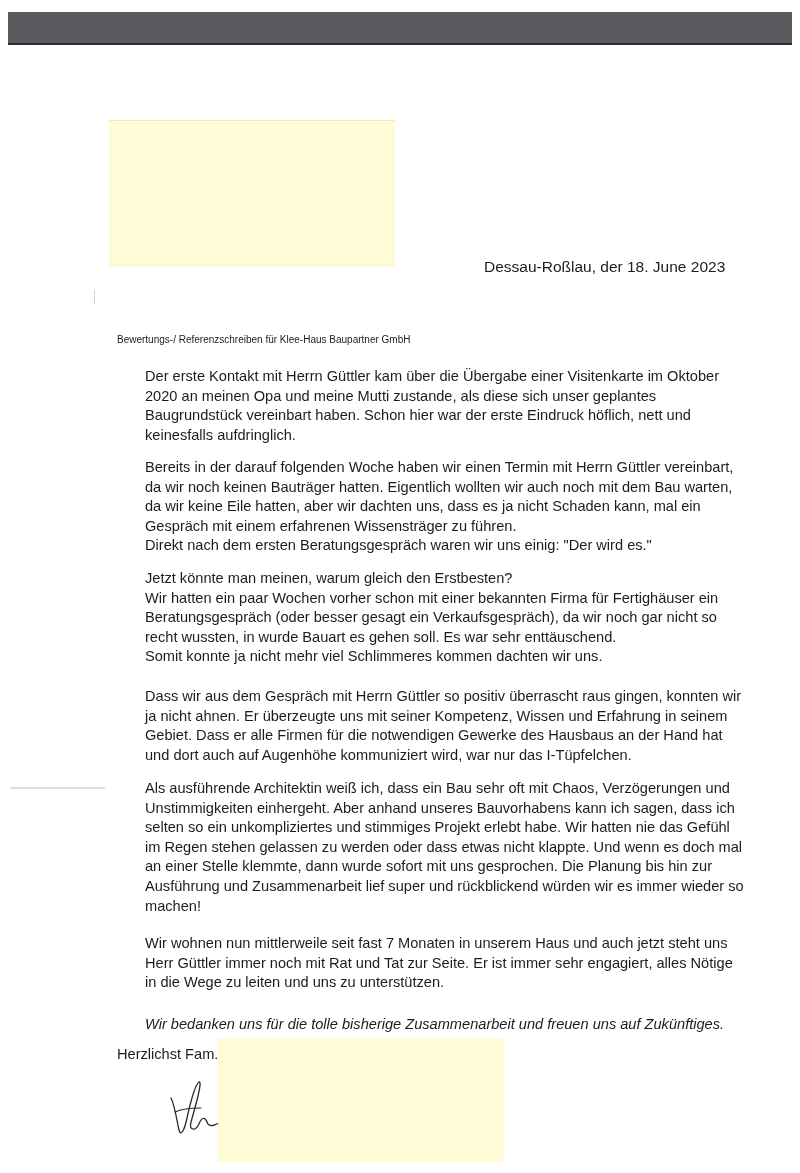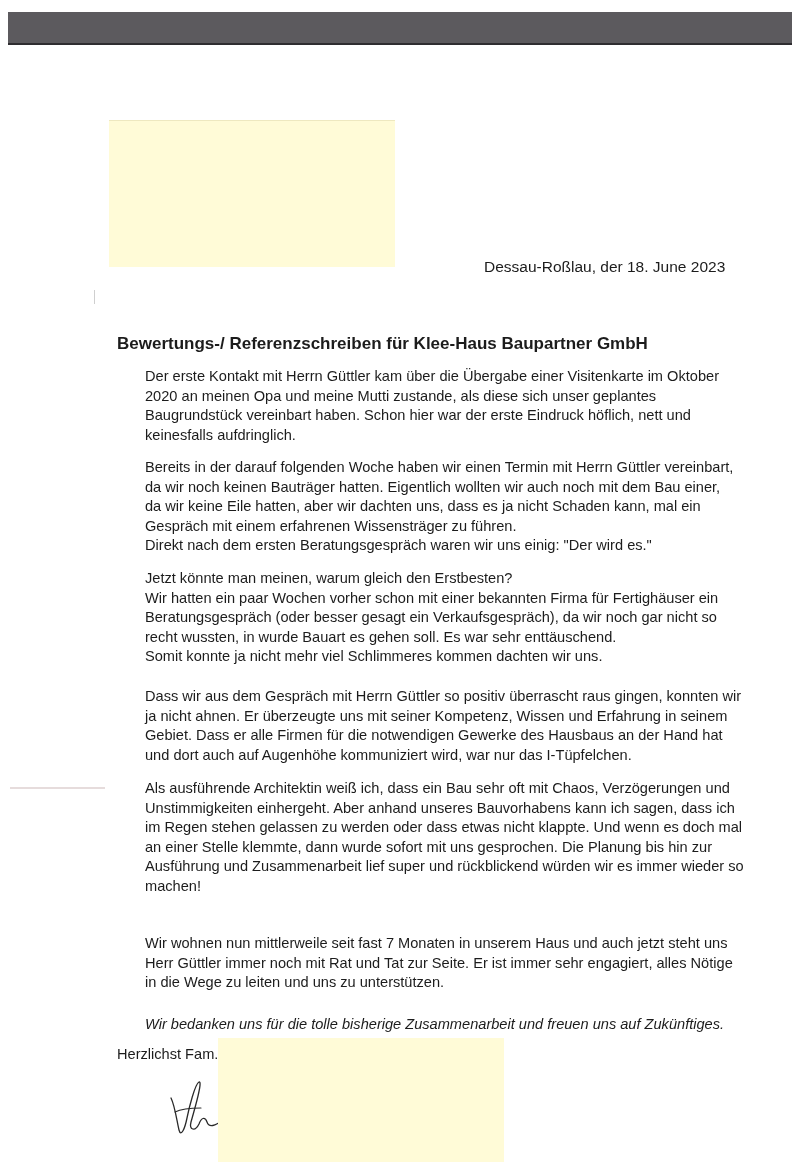--- a/index.html
+++ b/index.html
@@ -45,22 +45,22 @@
       position: absolute;
       left: 484px;
       top: 258px;
       font-size: 15.5px;
       white-space: nowrap;
     }
     .subject {
       position: absolute;
       left: 117px;
       top: 334px;
-      font-size: 17px;
-      font-weight: bold;
+      font-size: 10px;
+      font-weight: normal;
       white-space: nowrap;
     }
     .body-text {
       position: absolute;
       left: 117px;
       width: 610px;
       font-size: 14.6px;
       line-height: 19.6px;
       margin-left: 28px;
     }
@@ -117,21 +117,21 @@
 
 <div class="body-text p1">
   <span class="line">Der erste Kontakt mit Herrn Güttler kam über die Übergabe einer Visitenkarte im Oktober</span>
   <span class="line">2020 an meinen Opa und meine Mutti zustande, als diese sich unser geplantes</span>
   <span class="line">Baugrundstück vereinbart haben. Schon hier war der erste Eindruck höflich, nett und</span>
   <span class="line">keinesfalls aufdringlich.</span>
 </div>
 
 <div class="body-text p2">
   <span class="line">Bereits in der darauf folgenden Woche haben wir einen Termin mit Herrn Güttler vereinbart,</span>
-  <span class="line">da wir noch keinen Bauträger hatten. Eigentlich wollten wir auch noch mit dem Bau einer,</span>
+  <span class="line">da wir noch keinen Bauträger hatten. Eigentlich wollten wir auch noch mit dem Bau warten,</span>
   <span class="line">da wir keine Eile hatten, aber wir dachten uns, dass es ja nicht Schaden kann, mal ein</span>
   <span class="line">Gespräch mit einem erfahrenen Wissensträger zu führen.</span>
   <span class="line">Direkt nach dem ersten Beratungsgespräch waren wir uns einig: "Der wird es."</span>
 </div>
 
 <div class="body-text p3">
   <span class="line">Jetzt könnte man meinen, warum gleich den Erstbesten?</span>
   <span class="line">Wir hatten ein paar Wochen vorher schon mit einer bekannten Firma für Fertighäuser ein</span>
   <span class="line">Beratungsgespräch (oder besser gesagt ein Verkaufsgespräch), da wir noch gar nicht so</span>
   <span class="line">recht wussten, in wurde Bauart es gehen soll. Es war sehr enttäuschend.</span>
@@ -141,20 +141,21 @@
 <div class="body-text p4">
   <span class="line">Dass wir aus dem Gespräch mit Herrn Güttler so positiv überrascht raus gingen, konnten wir</span>
   <span class="line">ja nicht ahnen. Er überzeugte uns mit seiner Kompetenz, Wissen und Erfahrung in seinem</span>
   <span class="line">Gebiet. Dass er alle Firmen für die notwendigen Gewerke des Hausbaus an der Hand hat</span>
   <span class="line">und dort auch auf Augenhöhe kommuniziert wird, war nur das I-Tüpfelchen.</span>
 </div>
 
 <div class="body-text p5">
   <span class="line">Als ausführende Architektin weiß ich, dass ein Bau sehr oft mit Chaos, Verzögerungen und</span>
   <span class="line">Unstimmigkeiten einhergeht. Aber anhand unseres Bauvorhabens kann ich sagen, dass ich</span>
+  <span class="line">selten so ein unkompliziertes und stimmiges Projekt erlebt habe. Wir hatten nie das Gefühl</span>
   <span class="line">im Regen stehen gelassen zu werden oder dass etwas nicht klappte. Und wenn es doch mal</span>
   <span class="line">an einer Stelle klemmte, dann wurde sofort mit uns gesprochen. Die Planung bis hin zur</span>
   <span class="line">Ausführung und Zusammenarbeit lief super und rückblickend würden wir es immer wieder so</span>
   <span class="line">machen!</span>
 </div>
 
 <div class="body-text p6">
   <span class="line">Wir wohnen nun mittlerweile seit fast 7 Monaten in unserem Haus und auch jetzt steht uns</span>
   <span class="line">Herr Güttler immer noch mit Rat und Tat zur Seite. Er ist immer sehr engagiert, alles Nötige</span>
   <span class="line">in die Wege zu leiten und uns zu unterstützen.</span>

